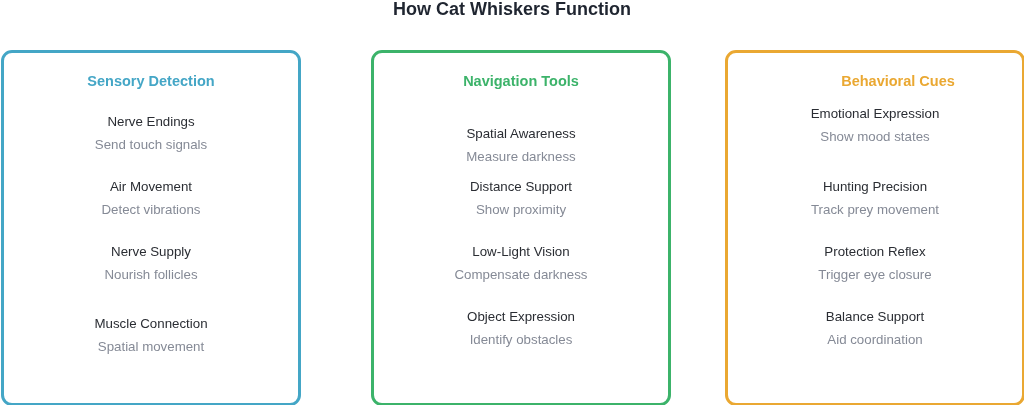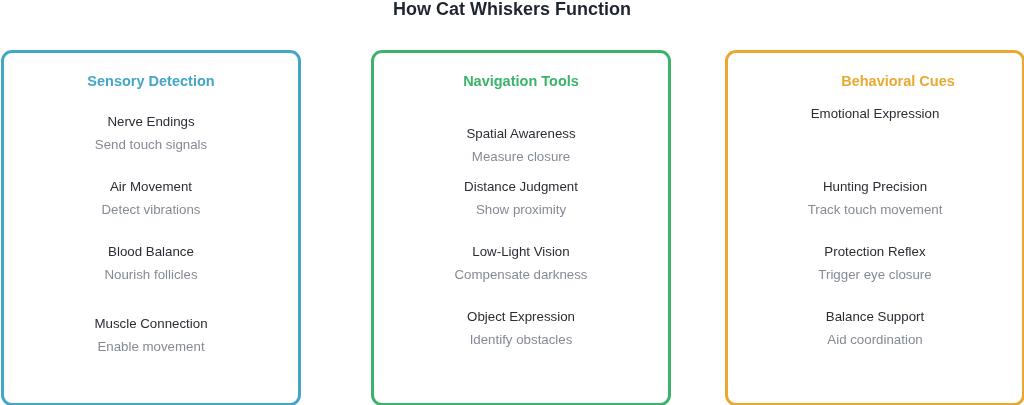--- a/index.html
+++ b/index.html
@@ -77,57 +77,58 @@
   <div class="panel-title" style="color: rgb(68, 166, 198);">Sensory Detection</div>
   <div class="item" style="top:125px">
     <div class="item-name">Air Movement</div>
     <div class="item-desc">Detect vibrations</div>
   </div>
   <div class="item" style="top:60px">
     <div class="item-name">Nerve Endings</div>
     <div class="item-desc">Send touch signals</div>
   </div>
   <div class="item" style="top:190px">
-    <div class="item-name">Blood Balance</div>
+    <div class="item-name">Nerve Supply</div>
     <div class="item-desc">Nourish follicles</div>
   </div>
   <div class="item" style="top:262px">
     <div class="item-name">Muscle Connection</div>
-    <div class="item-desc">Enable movement</div>
+    <div class="item-desc">Spatial movement</div>
   </div>
 </div>
 
 <div class="panel p1" style="border-color: rgb(60, 179, 106);">
   <div class="panel-title" style="color: rgb(60, 179, 106);">Navigation Tools</div>
   <div class="item" style="top:72px">
     <div class="item-name">Spatial Awareness</div>
-    <div class="item-desc">Measure closure</div>
+    <div class="item-desc">Measure darkness</div>
   </div>
   <div class="item" style="top:125px">
-    <div class="item-name">Distance Judgment</div>
+    <div class="item-name">Distance Support</div>
     <div class="item-desc">Show proximity</div>
   </div>
   <div class="item" style="top:190px">
     <div class="item-name">Low-Light Vision</div>
     <div class="item-desc">Compensate darkness</div>
   </div>
   <div class="item" style="top:255px">
     <div class="item-name">Object Expression</div>
     <div class="item-desc">Identify obstacles</div>
   </div>
 </div>
 
 <div class="panel p2" style="border-color: rgb(234, 168, 50);">
   <div class="panel-title" style="color: rgb(234, 168, 50); padding-left: 23px;">Behavioral Cues</div>
   <div class="item" style="top:52px">
     <div class="item-name">Emotional Expression</div>
+    <div class="item-desc">Show mood states</div>
   </div>
   <div class="item" style="top:125px">
     <div class="item-name">Hunting Precision</div>
-    <div class="item-desc">Track touch movement</div>
+    <div class="item-desc">Track prey movement</div>
   </div>
   <div class="item" style="top:190px">
     <div class="item-name">Protection Reflex</div>
     <div class="item-desc">Trigger eye closure</div>
   </div>
   <div class="item" style="top:255px">
     <div class="item-name">Balance Support</div>
     <div class="item-desc">Aid coordination</div>
   </div>
 </div>

